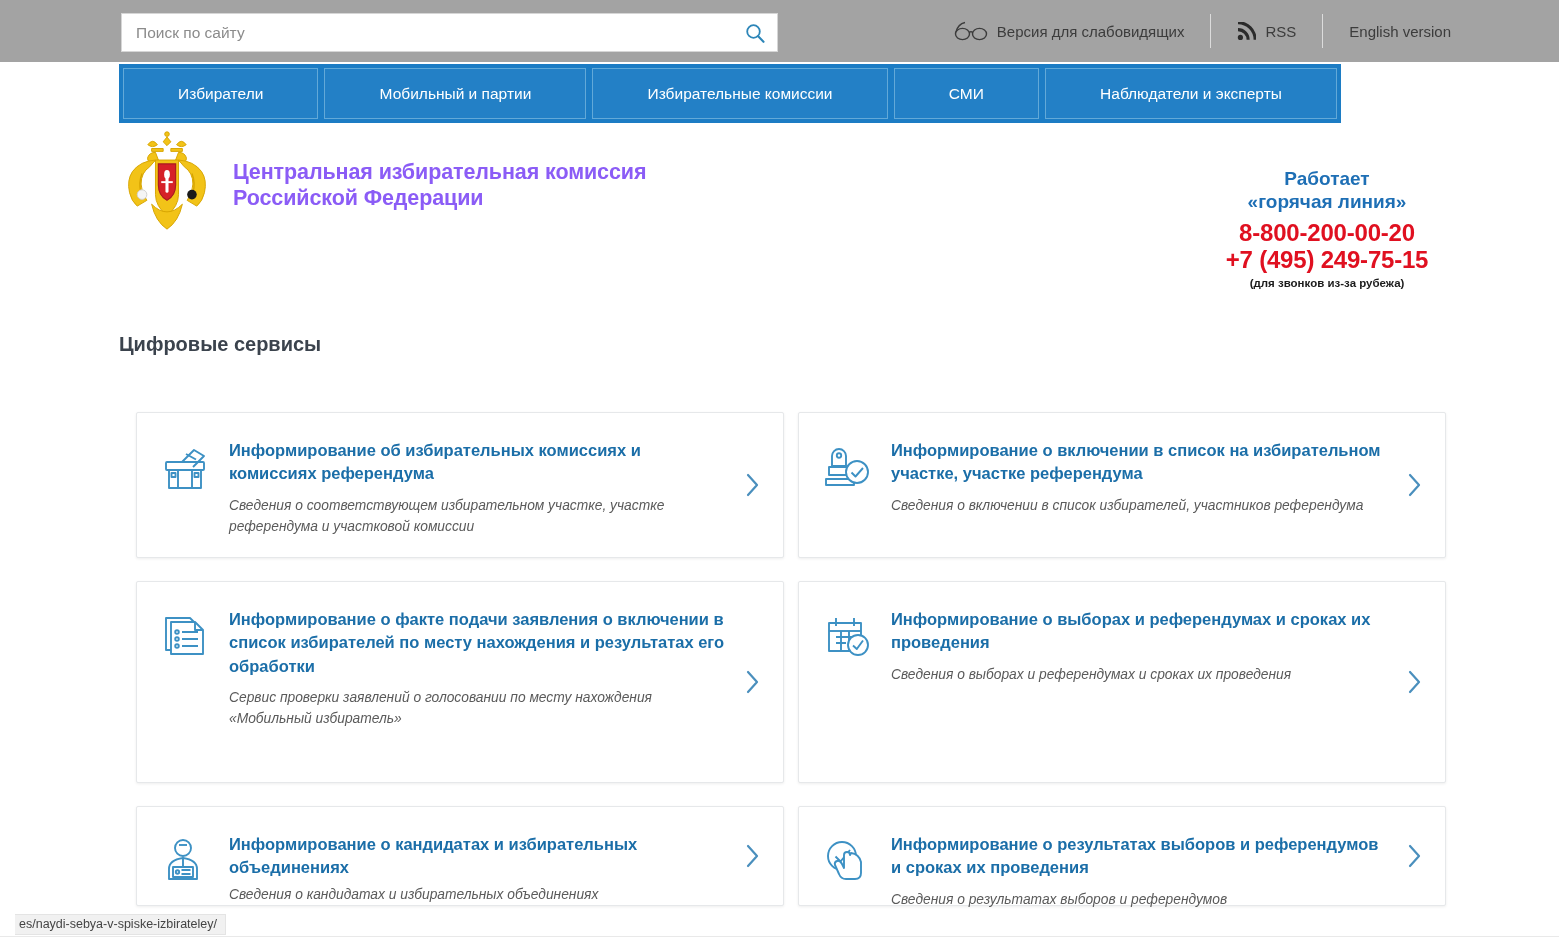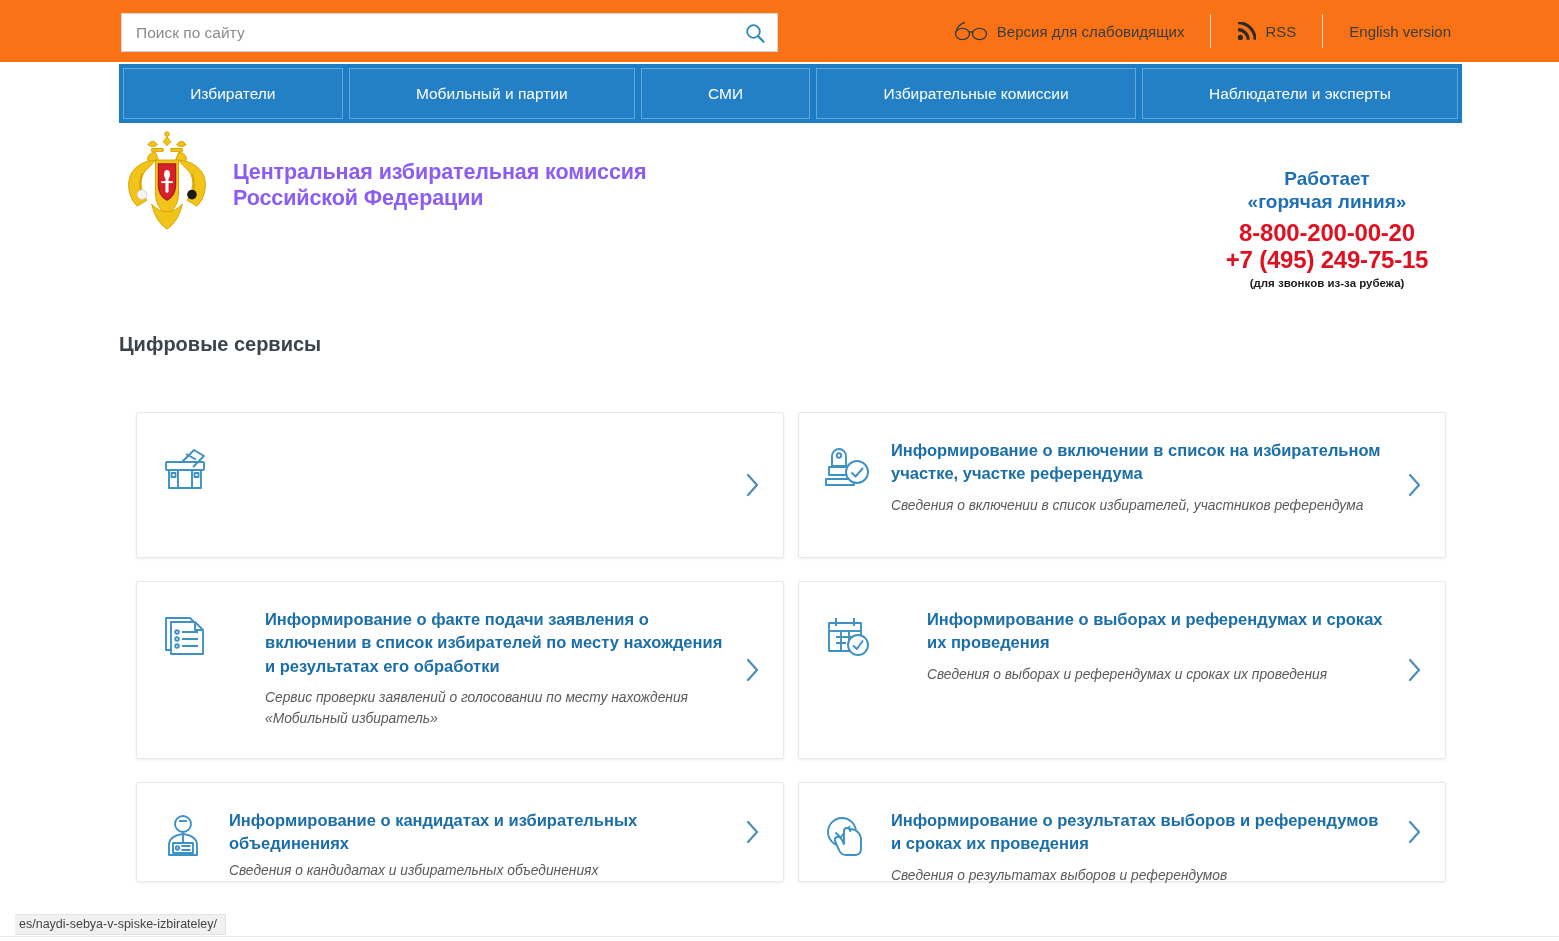--- a/index.html
+++ b/index.html
@@ -24,21 +24,21 @@
     height: 941px;
     background: #ffffff;
   }
 
   
   .topbar {
     position: absolute;
     left: 0; top: 0;
     width: 1559px;
     height: 62px;
-    background: #f97316;
+    background: #a3a3a3;
     display: flex;
     align-items: center;
   }
 
   .search-wrap {
     position: absolute;
     left: 121px;
     top: 13px;
     width: 657px;
     height: 39px;
@@ -93,21 +93,21 @@
     width: 1px;
     height: 34px;
     background: #dcdcdc;
   }
 
   
   .nav {
     position: absolute;
     left: 119px;
     top: 64px;
-    width: 1343px;
+    width: 1222px;
     height: 59px;
     background: #1c7cc4;
     display: flex;
     align-items: stretch;
     padding: 4px 4px;
     gap: 6px;
   }
   .nav-item {
     flex: 1 1 auto;
     border: 1px solid #62a9d8;
@@ -207,21 +207,21 @@
     border-radius: 2px;
     box-shadow: 0 1px 3px rgba(0,0,0,0.07);
     display: flex;
     align-items: flex-start;
     padding: 26px 24px 26px 22px;
     position: relative;
     cursor: pointer;
     text-decoration: none;
   }
   .card.h1 { height: 146px; }
-  .card.h2 { height: 178px; gap: 36px; }
+  .card.h2 { height: 202px; }
   .card.h3 { height: 100px; }
 
   .card-icon {
     flex: 0 0 52px;
     width: 52px;
     height: 52px;
     margin-right: 18px;
     margin-top: 2px;
     color: #3d91c4;
   }
@@ -330,24 +330,24 @@
   </div>
 
   <nav class="nav">
     <a class="nav-item" href="#">
       <span>Избиратели</span>
     </a>
     <a class="nav-item" href="#">
       <span>Мобильный и партии</span>
     </a>
     <a class="nav-item" href="#">
+      <span>Избирательные комиссии</span>
+    </a>
+    <a class="nav-item" href="#">
       <span>СМИ</span>
-    </a>
-    <a class="nav-item" href="#">
-      <span>Избирательные комиссии</span>
     </a>
     <a class="nav-item" href="#">
       <span>Наблюдатели и эксперты</span>
     </a>
   </nav>
 
   <div class="brand">
     <svg class="emblem" viewBox="0 0 100 112">
 
       <g fill="#f2c318" stroke="#d6a400" stroke-width="1">
@@ -406,20 +406,24 @@
         <svg viewBox="0 0 52 52" fill="none" stroke="#3d91c4" stroke-width="1.9" stroke-linejoin="round">
           <rect x="7" y="21" width="38" height="8" rx="1"></rect>
           <path d="M10 29 v18 h32 v-18"></path>
           <path d="M19 29 v18 M33 29 v18"></path>
           <rect x="12.5" y="32" width="4" height="4"></rect>
           <rect x="35.5" y="32" width="4" height="4"></rect>
           <path d="M23 21 l12 -12 l10 6 l-11 11"></path>
           <path d="M27 13 l10 5.5"></path>
         </svg>
       </span>
+      <span class="card-body">
+        <span class="card-title">Информирование об избирательных комиссиях и комиссиях референдума</span>
+        <span class="card-desc" style="display:block">Сведения о соответствующем избирательном участке, участке референдума и участковой комиссии</span>
+      </span>
       <svg class="card-arrow" viewBox="0 0 22 34" fill="none" stroke="#4a8fbd" stroke-width="2.2" stroke-linecap="round" stroke-linejoin="round">
         <polyline points="7,7 16,17 7,27"></polyline>
       </svg>
     </a>
 
     <a class="card h1" href="#">
       <span class="card-icon">
         <svg viewBox="0 0 52 52" fill="none" stroke="#3d91c4" stroke-width="1.9" stroke-linejoin="round">
           <path d="M18 8 a7 7 0 0 1 7 7 v10 h-14 v-10 a7 7 0 0 1 7 -7z"></path>
           <circle cx="18" cy="14.5" r="2.2"></circle>

